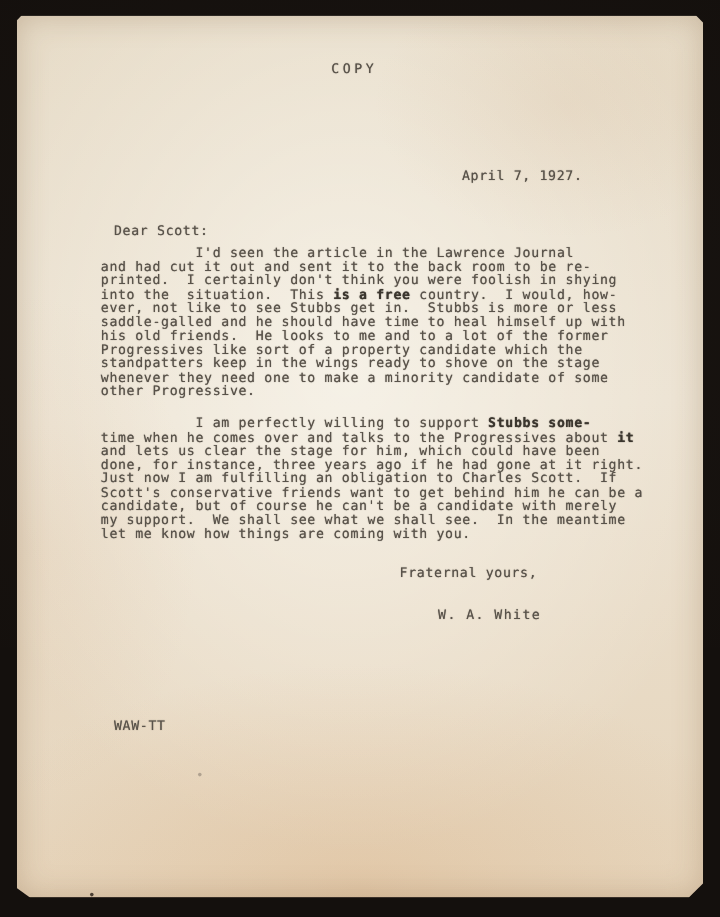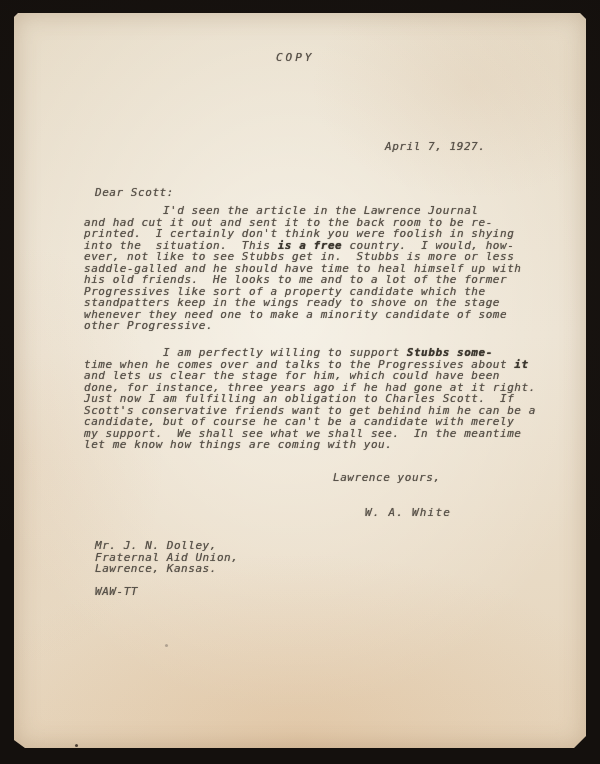--- a/index.html
+++ b/index.html
@@ -13,21 +13,20 @@
     background: #14100d;
     position: relative;
     font-family: "DejaVu Sans Mono", monospace;
   }
   .photo-frame {
     position: absolute;
     left: 0; top: 0;
     width: 600px; height: 540px;
     background:
       radial-gradient(ellipse 700px 500px at 50% 50%, #1a1512 0%, #120e0b 100%);
-    font-style: italic;
   }
   .paper {
     position: absolute;
     left: 14px; top: 13px;
     width: 572px; height: 735px;
     background:
       radial-gradient(ellipse 230px 160px at 80% 10%, rgba(196,154,112,0.12), transparent 70%),
       radial-gradient(ellipse 480px 260px at 50% 99%, rgba(208,150,92,0.22), transparent 72%),
       radial-gradient(ellipse 200px 300px at 2% 60%, rgba(200,150,100,0.10), transparent 70%),
       radial-gradient(ellipse 430px 520px at 48% 40%, rgba(255,255,250,0.55), transparent 78%),
@@ -55,21 +54,21 @@
     text-shadow: 0 0 0.9px rgba(52, 46, 38, 0.95);
   }
   .copy-label  { left: 262px; top: 39px;  letter-spacing: 3px; }
   .date-line   { left: 371px; top: 128px; }
   .salutation  { left: 81px;  top: 174px; }
   .para-1      { left: 70px;  top: 192px; }
   .para-2      { left: 70px;  top: 334px; }
   .closing     { left: 319px; top: 459px; }
   .signature   { left: 351px; top: 494px; letter-spacing: 1.2px; }
   .recipient   { left: 81px;  top: 527px; }
-  .typist      { left: 81px;  top: 573px; }
+  .typist      { left: 81px;  top: 586px; }
   .speck {
     position: absolute;
     border-radius: 50%;
   }
   .speck-1 { left: 151px; top: 631px; width: 3px; height: 3px; background: rgba(110,100,90,0.45); }
   .speck-2 { left: 61px;  top: 731px; width: 3px; height: 3px; background: rgba(40,30,22,0.8); }
 </style>
 </head>
 <body>
 
@@ -97,27 +96,24 @@
     <div class="ink para-2">           I am perfectly willing to support <b>Stubbs some-</b>
 time when he comes over and talks to the Progressives about <b>it</b>
 and lets us clear the stage for him, which could have been
 done, for instance, three years ago if he had gone at it right.
 Just now I am fulfilling an obligation to Charles Scott.  If
 Scott's conservative friends want to get behind him he can be a
 candidate, but of course he can't be a candidate with merely
 my support.  We shall see what we shall see.  In the meantime
 let me know how things are coming with you.</div>
 
-    <div class="ink closing">Lawrence yours,</div>
+    <div class="ink closing">Fraternal yours,</div>
 
     <div class="ink signature">W. A. White</div>
 
-    <div class="ink recipient">Mr. J. N. Dolley,
-Fraternal Aid Union,
-Lawrence, Kansas.</div>
 
     <div class="ink typist">WAW-TT</div>
 
     <div class="speck speck-1"></div>
     <div class="speck speck-2"></div>
 
   </div>
 </div>
 
 </body></html>

